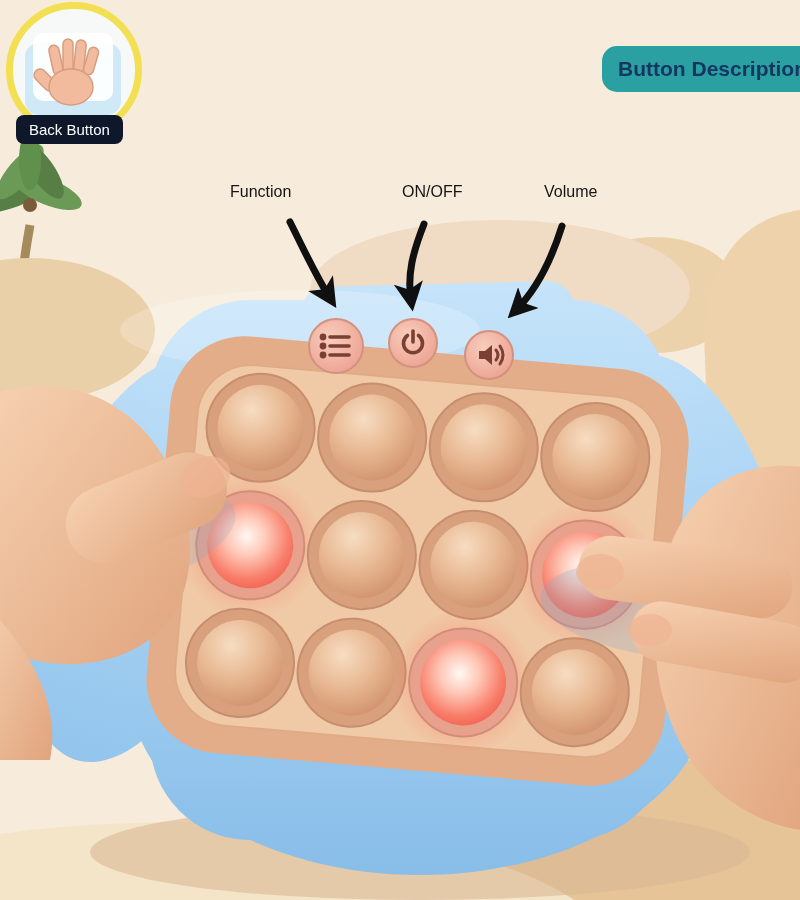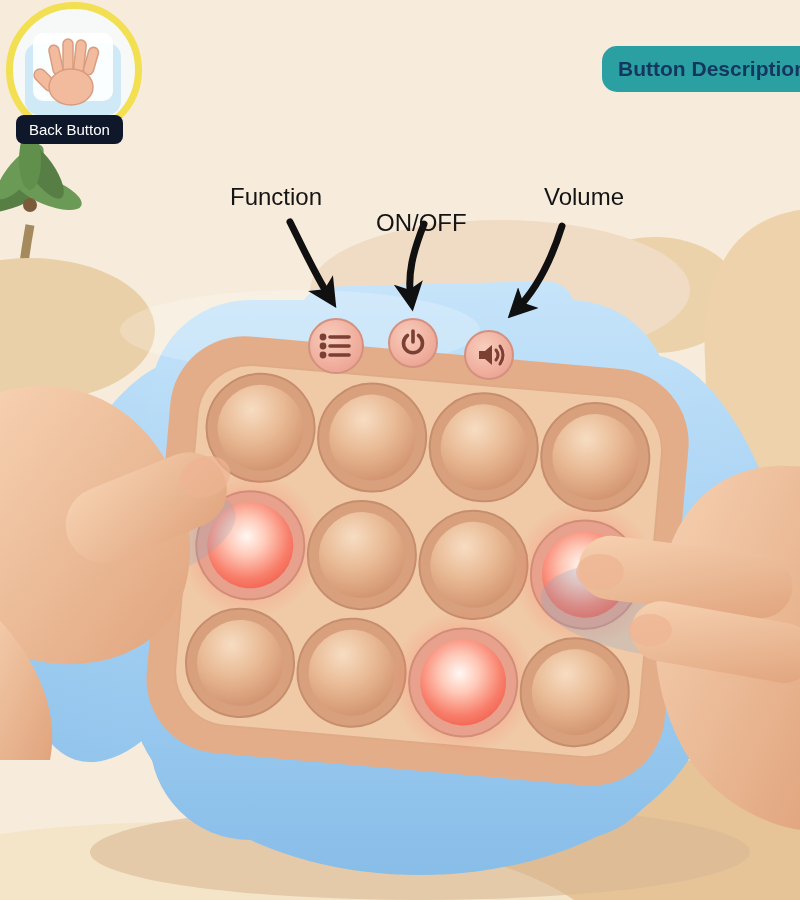--- a/index.html
+++ b/index.html
@@ -11,23 +11,23 @@
   .badge-circle{position:absolute;left:6px;top:2px;width:122px;height:122px;
     border:7px solid #f2df52;border-radius:50%;background:#f7f9f9;overflow:hidden;z-index:6;}
   .back-pill{position:absolute;left:16px;top:115px;padding:6px 13px;background:#0f172a;
     color:#fff;font-size:15px;border-radius:8px;z-index:7;white-space:nowrap;}
   .confirm-banner{position:absolute;left:58px;top:60px;width:318px;height:86px;background:#4aacae;
     border-radius:18px;display:flex;align-items:center;justify-content:center;z-index:5;}
   .confirm-banner span{font-size:31px;color:#333;padding-left:84px;}
   .header-pill{position:absolute;left:602px;top:46px;height:46px;width:250px;background:#2aa0a2;
     border-radius:15px;display:flex;align-items:center;padding:0 0 0 16px;z-index:5;
     font-weight:bold;font-size:21px;color:#14365f;white-space:nowrap;overflow:visible;}
-  .pointer-label{position:absolute;top:183px;font-size:24px;color:#141414;z-index:5;white-space:nowrap;}
+  .pointer-label{position:absolute;top:183px;font-size:16px;color:#141414;z-index:5;white-space:nowrap;}
   #lbl-function{left:230px;}
-  #lbl-onoff{left:376px;margin-top:26px;}
+  #lbl-onoff{left:402px;}
   #lbl-volume{left:544px;}
 </style>
 </head>
 <body>
 
 <div class="stage">
 
   <svg class="layer" viewBox="0 0 800 900">
     <defs>
       <linearGradient id="skinGrad" x1="0" y1="0" x2="1" y2="1">

